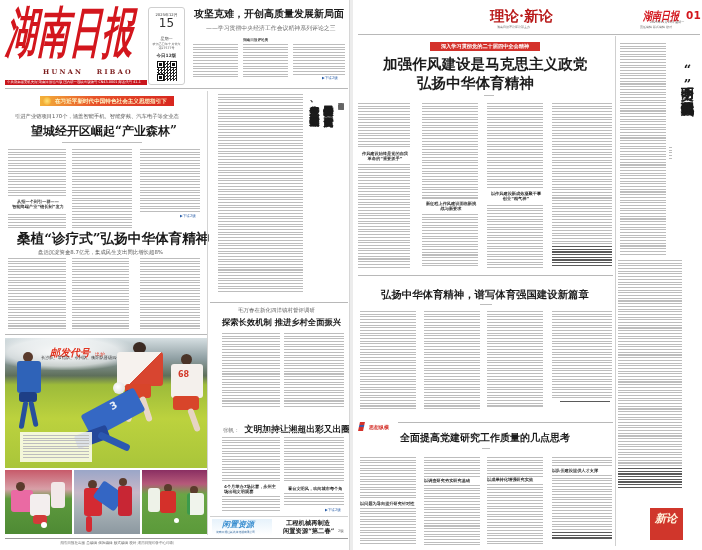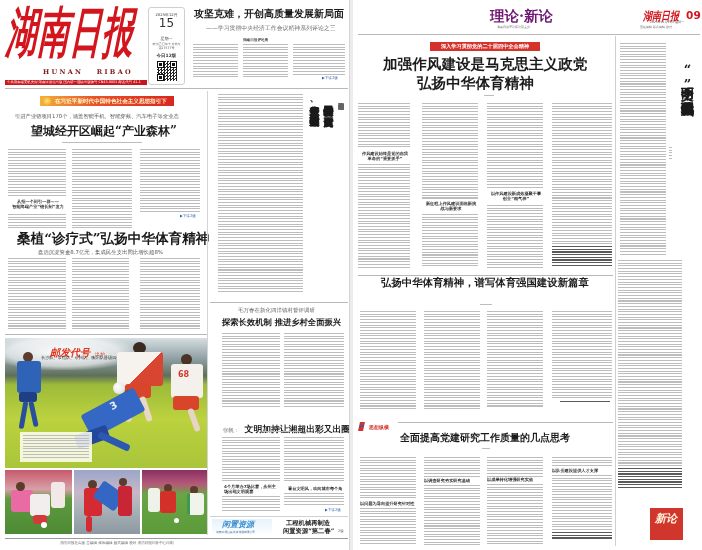--- a/index.html
+++ b/index.html
@@ -180,26 +180,26 @@
   </div>
 
   <div class="rule" style="left:5px;top:538px;width:343px;height:1px;background:#9a9a9a;"></div>
   <div class="tiny" style="left:60px;top:541px;">湖南日报社出版   总编辑   值班编辑   版式编辑   校对   湖南日报印务中心印刷</div>
 </div>
 
 <div class="gutter"></div>
 
 <div>
 
-  <div class="abs hb" style="left:490px;top:8px;font-size:14.5px;line-height:16px;color:#701a75;">理论·新论</div>
+  <div class="abs hb" style="left:490px;top:8px;font-size:14.5px;line-height:16px;color:#b91c1c;">理论·新论</div>
   <div class="tiny" style="left:497px;top:25px;font-size:3px;">湖南日报理论评论部主办</div>
 
   <div class="abs nw" style="left:643px;top:4px;">
     <span style="display:inline-block;font-size:9px;font-weight:700;font-style:italic;color:#d3161d;transform:scale(1,1.3);">湖南日报</span>
-    <span class="sans" style="font-size:10.5px;font-weight:700;color:#d3161d;margin-left:2px;">09</span>
+    <span class="sans" style="font-size:10.5px;font-weight:700;color:#d3161d;margin-left:2px;">01</span>
   </div>
   <div class="tiny" style="left:650px;top:20px;font-size:3px;">2025年12月15日 星期一</div>
   <div class="tiny" style="left:640px;top:25px;font-size:3px;">责任编辑  版式编辑  校对</div>
   <div class="rule" style="left:358px;top:34px;width:342px;height:1px;"></div>
 
   <div class="abs sans nw" style="left:430px;top:42px;width:110px;height:8.5px;line-height:8.5px;background:#d4322b;color:#fff;font-size:5.2px;font-weight:700;text-align:center;">深入学习贯彻党的二十届四中全会精神</div>
   <div class="abs hb" style="left:383px;top:55px;font-size:14.6px;line-height:17px;">加强作风建设是马克思主义政党</div>
   <div class="abs hb" style="left:417px;top:74px;font-size:14.6px;line-height:17px;">弘扬中华体育精神</div>
   <div class="t" style="left:484px;top:95px;width:10px;height:2px;"></div>
 
@@ -213,21 +213,21 @@
 
   <div class="t" style="left:487px;top:103px;width:56px;height:86px;"></div>
   <div class="sub" style="left:489px;top:191px;width:54px;height:10px;text-align:center;">以作风建设新成效凝聚干事创业“精气神”</div>
   <div class="t" style="left:487px;top:205px;width:56px;height:63px;"></div>
 
   <div class="t" style="left:552px;top:103px;width:60px;height:141px;"></div>
   <div class="tb" style="left:552px;top:246px;width:60px;height:20px;"></div>
 
   <div class="rule" style="left:358px;top:275px;width:255px;height:1px;"></div>
 
-  <div class="abs hb" style="left:381px;top:276px;font-size:10.4px;line-height:12px;">弘扬中华体育精神，谱写体育强国建设新篇章</div>
+  <div class="abs hb" style="left:381px;top:288px;font-size:10.4px;line-height:12px;">弘扬中华体育精神，谱写体育强国建设新篇章</div>
   <div class="t" style="left:480px;top:304px;width:12px;height:2px;"></div>
   <div class="t" style="left:360px;top:311px;width:56px;height:98px;"></div>
   <div class="t" style="left:424px;top:311px;width:56px;height:98px;"></div>
   <div class="t" style="left:487px;top:311px;width:56px;height:96px;"></div>
   <div class="t" style="left:552px;top:311px;width:60px;height:88px;"></div>
   <div class="tb" style="left:560px;top:401px;width:50px;height:3px;"></div>
 
   <div class="abs nw" style="left:359px;top:416px;">
     <span style="display:inline-block;width:5px;height:9px;background:linear-gradient(180deg,#d4322b 0 30%,#3c5aa8 30% 60%,#d4322b 60%);transform:skewX(-12deg);vertical-align:middle;"></span>
     <span class="sans" style="font-size:5px;font-weight:700;color:#d4322b;vertical-align:middle;">思想纵横</span>

